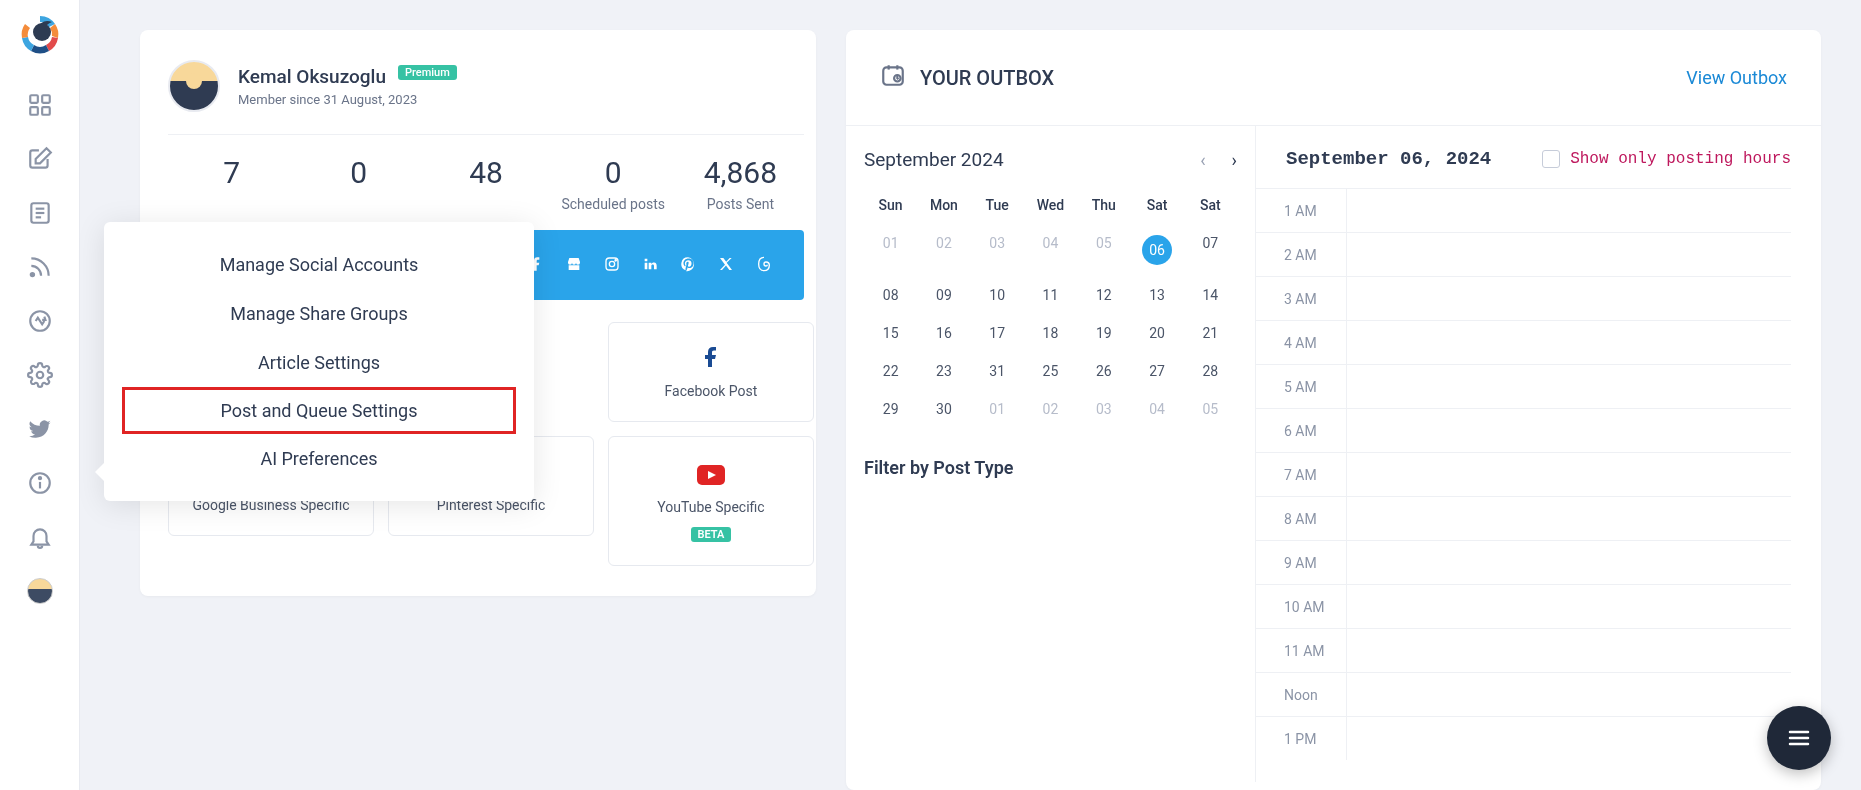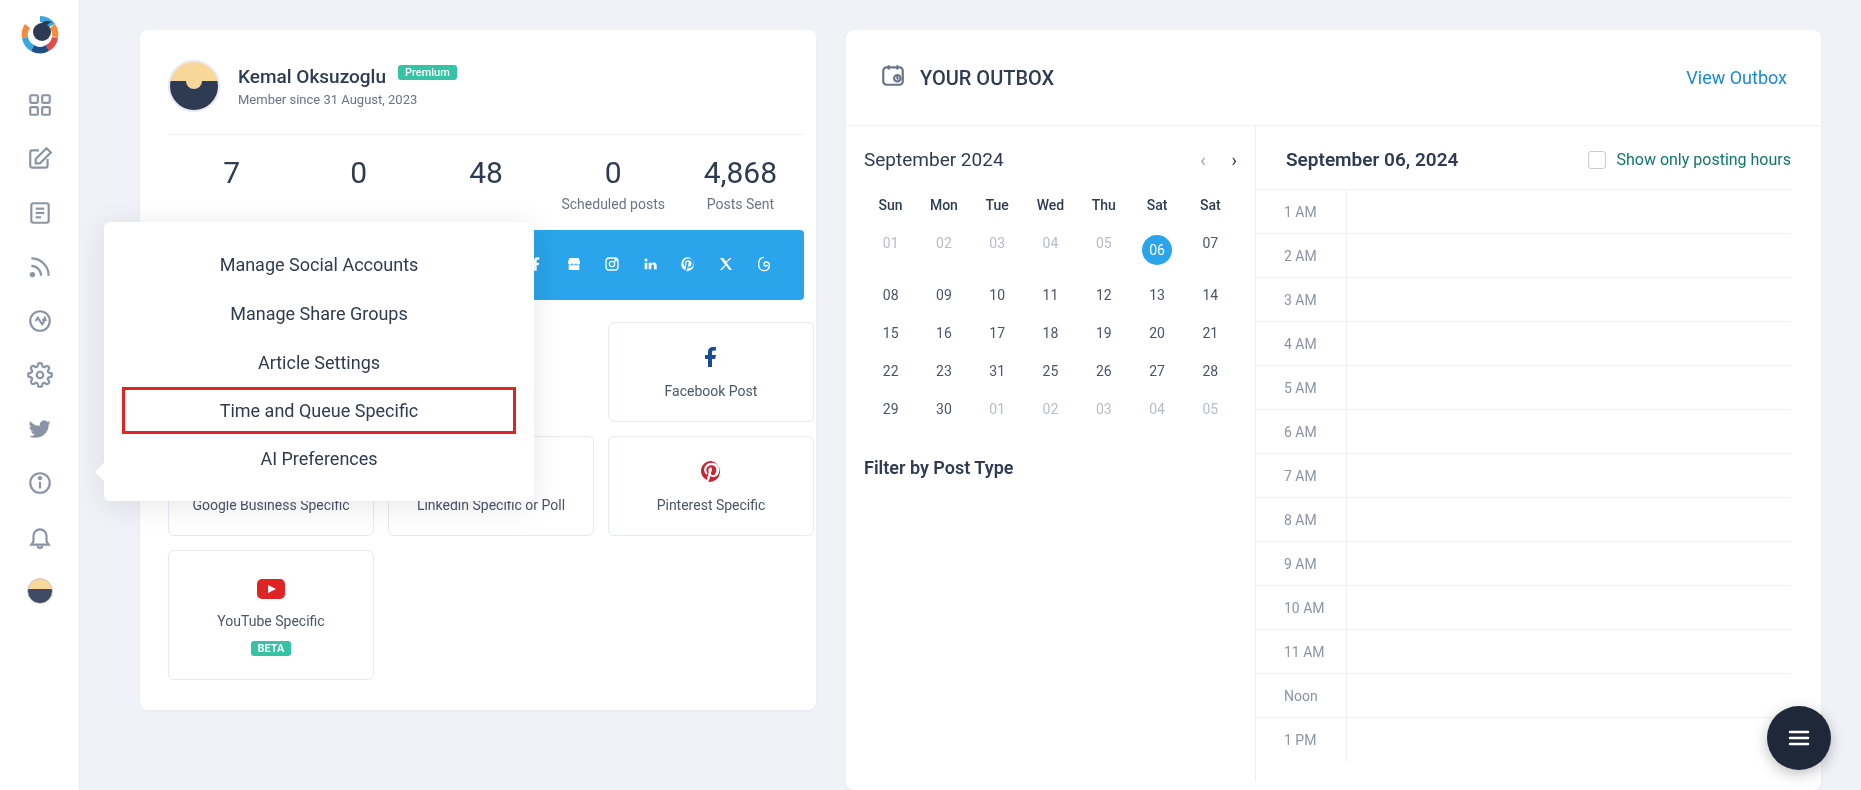--- a/index.html
+++ b/index.html
@@ -229,23 +229,24 @@
     font-size:18px; font-weight:600; color:#2f3b52;
     margin-top:40px;
   }
   .hours-col {
     flex:1;
     padding: 22px 30px 0 0;
   }
   .hours-head {
     display:flex; justify-content:space-between; align-items:center;
     padding: 0 0 18px 30px;
+    font-family: Liberation Mono, monospace;
   }
   .hours-date { font-size:19px; font-weight:600; color:#2f3b52; }
-  .chk-row { display:flex; align-items:center; gap:10px; font-size:16px; color:#0f766e; }
+  .chk-row { display:flex; align-items:center; gap:10px; font-size:16px; color:#be185d; }
   .chk { width:18px; height:18px; border:1px solid #c6ccd9; border-radius:3px; }
   .hour-row {
     border-top:1px solid #eef0f4;
     height:44px;
     display:flex;
     align-items:center;
   }
   .hour-label {
     width:90px; padding-left:28px;
     font-size:14px; color:#8b94a6;
@@ -344,21 +345,21 @@
         <path d="M10 20a2 2 0 0 0 4 0"></path>
       </svg>
   </div>
   <div class="avatar-small"></div>
 </nav>
 
 <div class="popover">
   <div class="popover-item">Manage Social Accounts</div>
   <div class="popover-item">Manage Share Groups</div>
   <div class="popover-item">Article Settings</div>
-  <div class="popover-item highlight">Time and Queue Specific</div>
+  <div class="popover-item highlight">Post and Queue Settings</div>
   <div class="popover-item">AI Preferences</div>
 </div>
 
 <div class="content">
 
   <div class="left-col">
     <div class="card profile-card">
       <div class="profile-header">
         <div class="avatar-large"></div>
         <div>
@@ -430,28 +431,20 @@
           <div class="tlabel">Facebook Post</div>
         </div>
 
         <div class="tile">
           <div class="ticon" style="color:#3d7be0;">
             <svg width="24" height="24" viewBox="0 0 24 24" fill="currentColor">
                 <path d="M3 9l2-6h14l2 6-1 2H4L3 9zm1 5v7h16v-7H4z"></path>
               </svg>
           </div>
           <div class="tlabel">Google Business Specific</div>
-        </div>
-        <div class="tile">
-          <div class="ticon" style="color:#1a6bb5;">
-            <svg width="24" height="24" viewBox="0 0 24 24" fill="currentColor">
-                <path d="M4 4h4v4H4zM4 10h4v10H4zM10 10h4v2c.7-1.3 2-2.3 4-2.3 3 0 4 2 4 5V20h-4v-5c0-1.3-.5-2.3-2-2.3s-2 1-2 2.3V20h-4V10z"></path>
-              </svg>
-          </div>
-          <div class="tlabel">Linkedin Specific or Poll</div>
         </div>
         <div class="tile">
           <div class="ticon" style="color:#cc2332;">
             <svg width="24" height="24" viewBox="0 0 24 24" fill="currentColor">
                 <path d="M12 2a10 10 0 0 0-3.7 19.3c0-.8-.1-2 .1-2.8l1.3-5.4s-.3-.7-.3-1.7c0-1.6.9-2.8 2.1-2.8 1 0 1.5.7 1.5 1.6 0 1-.6 2.5-1 3.9-.3 1.2.6 2.1 1.7 2.1 2 0 3.6-2.2 3.6-5.3 0-2.8-2-4.7-4.8-4.7-3.3 0-5.2 2.5-5.2 5 0 1 .4 2 .9 2.6.1.1.1.2.1.3l-.3 1.3c-.1.2-.2.3-.4.2-1.5-.7-2.4-2.9-2.4-4.6 0-3.8 2.7-7.2 7.9-7.2 4.1 0 7.3 3 7.3 6.9 0 4.1-2.6 7.4-6.2 7.4-1.2 0-2.4-.6-2.7-1.4l-.8 2.9c-.3 1-1 2.4-1.5 3.2A10 10 0 1 0 12 2z"></path>
               </svg>
           </div>
           <div class="tlabel">Pinterest Specific</div>
         </div>
 

